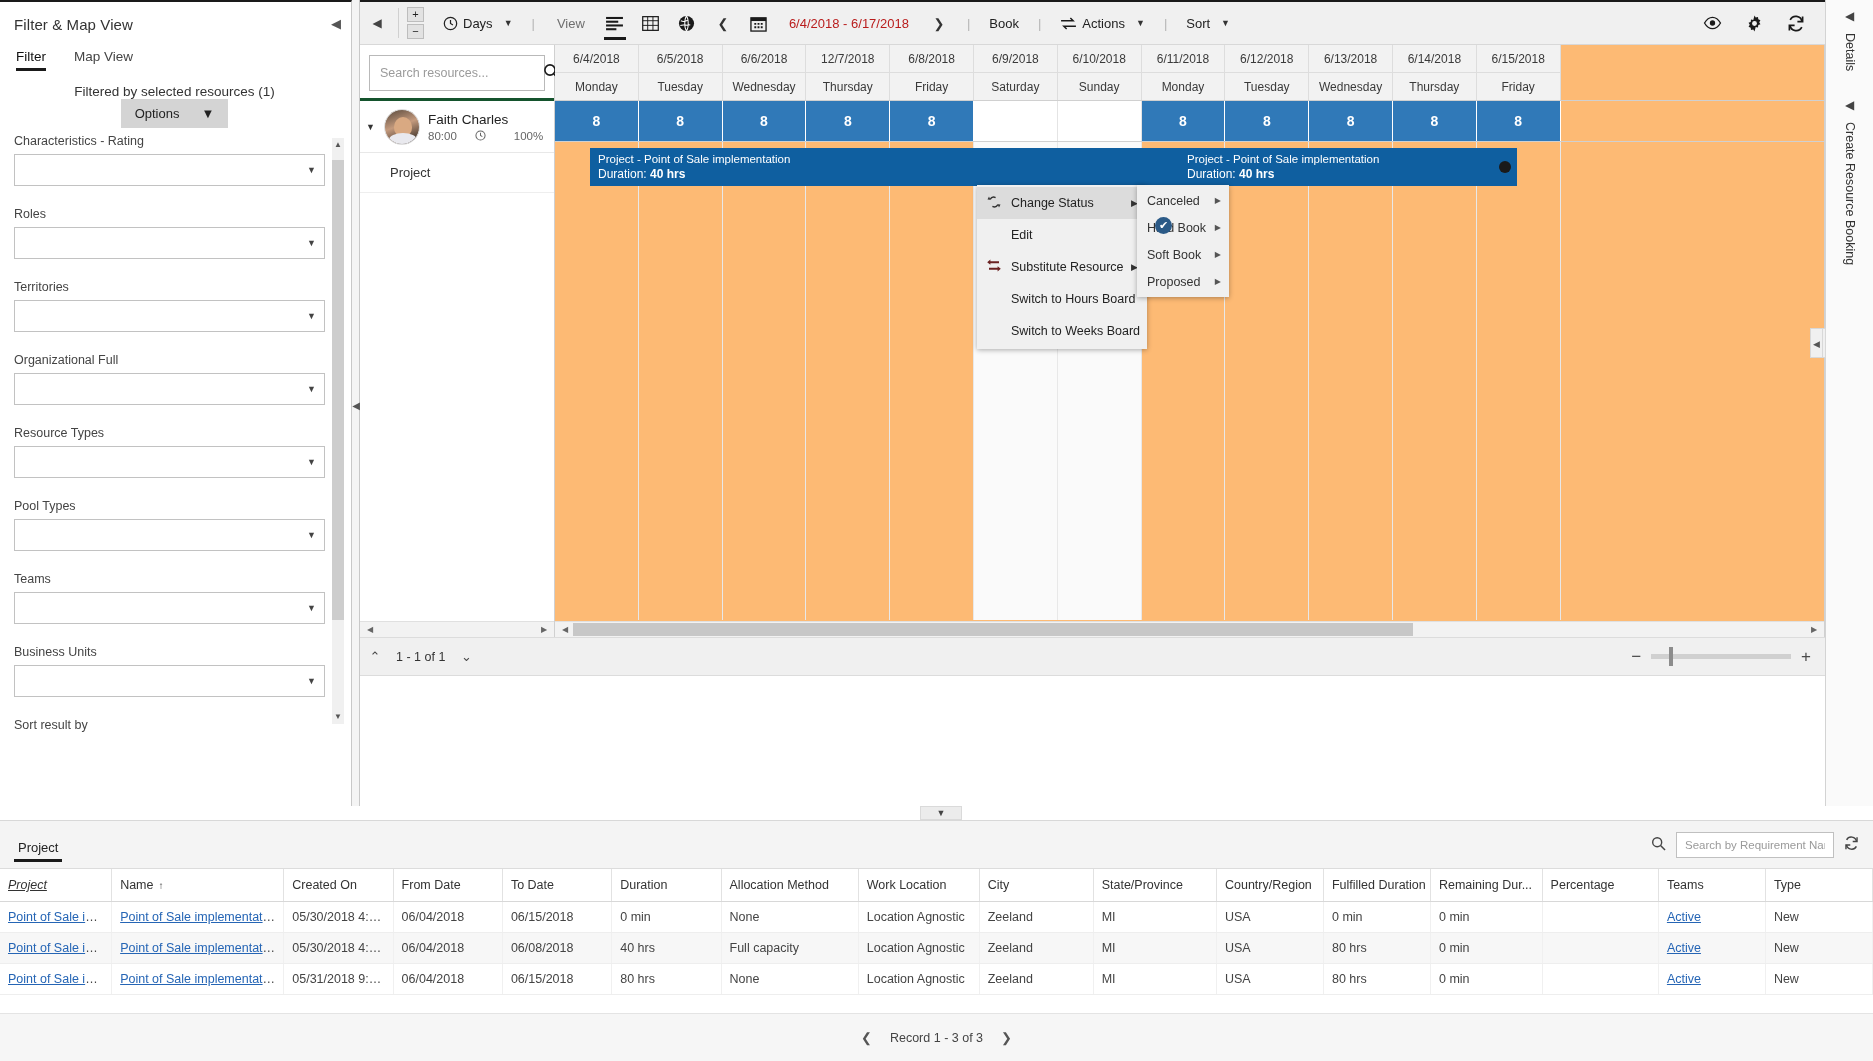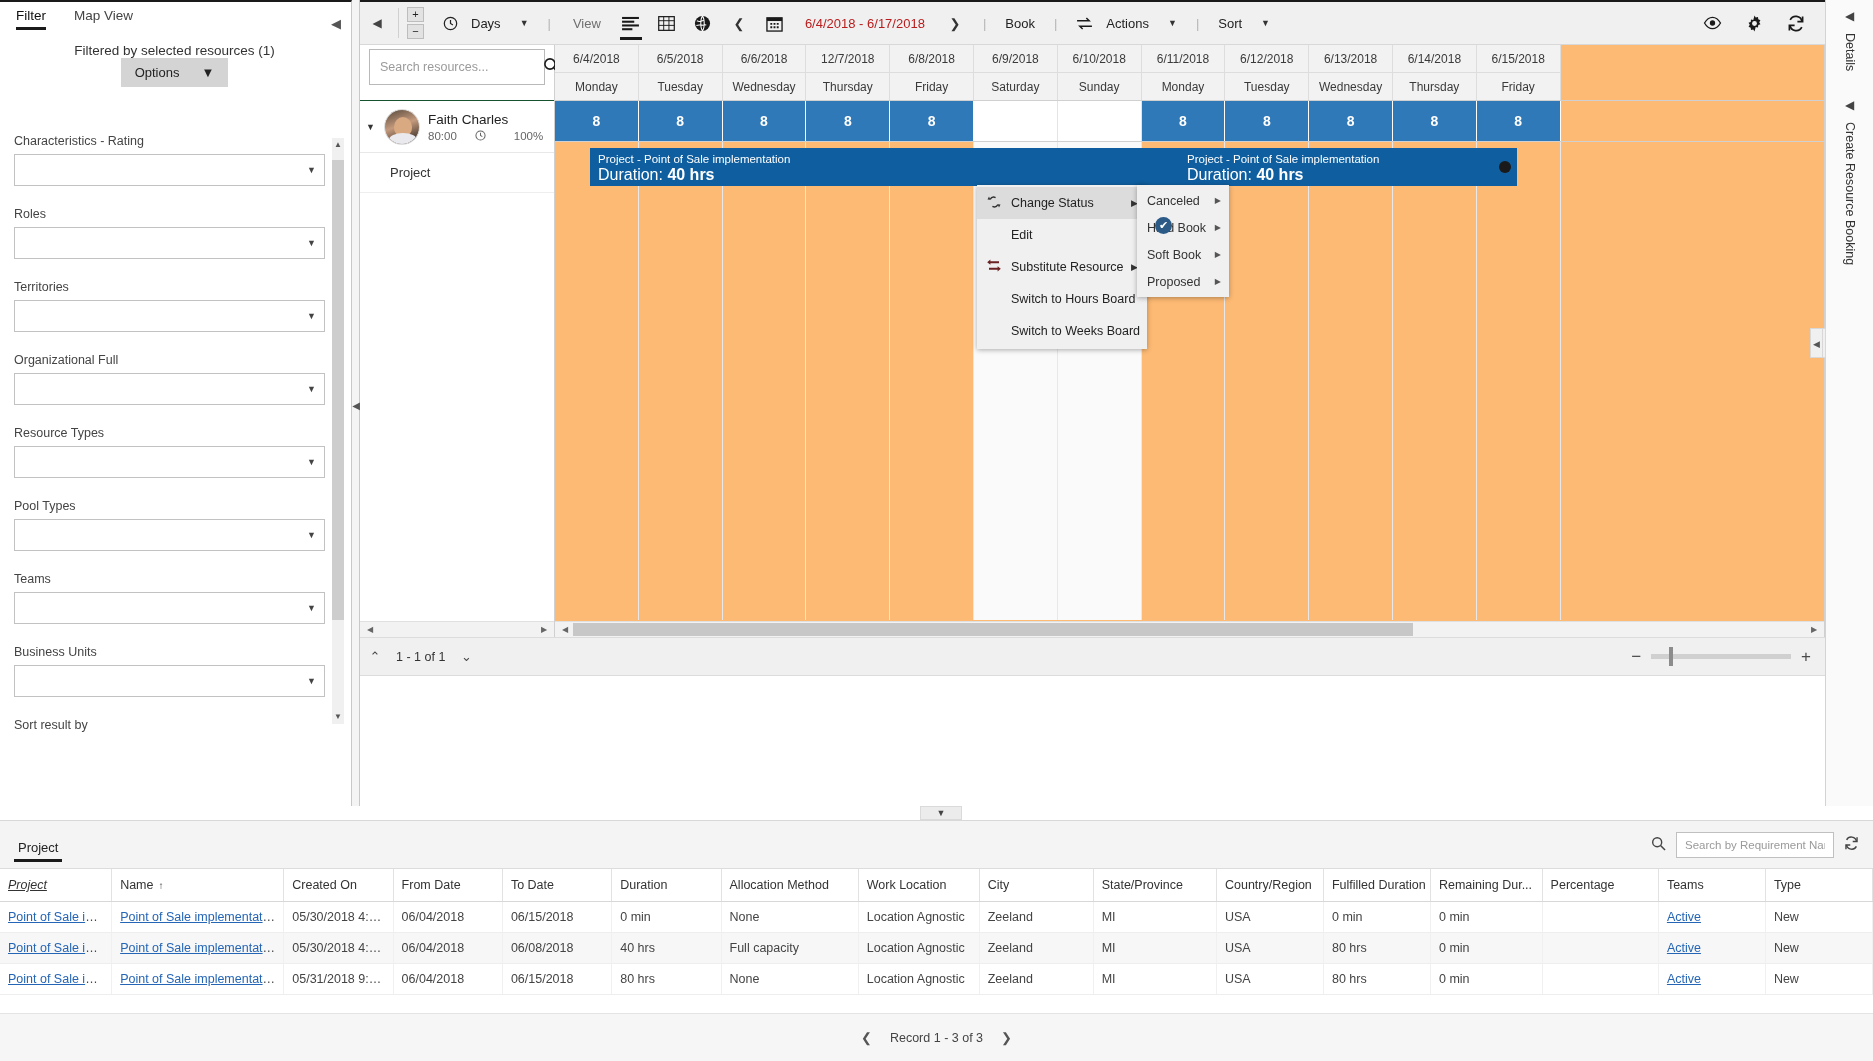--- a/index.html
+++ b/index.html
@@ -117,21 +117,21 @@
   #zoomcluster {
     display: flex; flex-direction: column; gap: 2px;
     margin-left: 4px; margin-right: 10px;
   }
   .zbtn {
     width: 17px; height: 15px; background: #e2e2e2;
     border: 1px solid #bdbdbd; font-size: 11px; line-height: 13px;
     text-align: center; color: #222; cursor: pointer;
   }
   .tb-item {
-    display: flex; align-items: center; gap: 13px;
+    display: flex; align-items: center; gap: 5px;
     padding: 0 9px; height: 43px; cursor: pointer; color: #222;
     font-size: 13px;
   }
   .tb-icon { display: inline-flex; align-items: center; justify-content: center; }
   .tb-caret { font-size: 9px; color: #333; margin-left: 6px; }
   .tb-viewlabel { color: #6f6f6f; font-size: 13px; padding: 0 12px; }
   .view-btn {
     width: 36px; height: 43px; display: flex; align-items: center; justify-content: center;
     cursor: pointer; position: relative;
   }
@@ -142,21 +142,21 @@
   #daterange { font-size: 13px; color: #b91c1c; padding: 0 12px; }
   #tb-right { margin-left: auto; display: flex; align-items: center; padding-right: 14px; }
   .tb-rbtn { width: 42px; height: 43px; display: flex; align-items: center; justify-content: center; cursor: pointer; }
 
   
   #resource-pane {
     position: absolute; left: 360px; top: 45px;
     width: 195px; height: 592px; background: #fff;
     border-right: 1px solid #d0d0d0;
   }
-  #res-search-wrap { padding: 4px 9px; border-bottom: 1px solid #14532d; height: 56px; }
+  #res-search-wrap { padding: 10px 9px; border-bottom: 3px solid #14532d; height: 56px; }
   #res-search {
     width: 100%; height: 36px; border: 1px solid #b9b9b9; background: #fff;
     display: flex; align-items: center; padding: 0 8px;
   }
   #res-search input {
     flex: 1; border: none; outline: none; font-size: 12.5px;
     color: #555; font-family: inherit; background: transparent;
   }
   #res-search input::placeholder { color: #9b9b9b; }
   .res-row {
@@ -219,21 +219,21 @@
   .ccell.empty { background: #ffffff; border-right: 1px solid #e4e4e4; color: transparent; }
   #grid-body { position: relative; height: 478px; }
   #grid-cols { position: absolute; inset: 0; display: flex; }
   .gcol { flex: 0 0 83.8px; border-right: 1px solid #e8e8e8; }
   .gcol.wknd { background: #fafafa; }
   .booking {
     position: absolute; height: 38px; background: #0f5fa0;
     color: #fff; padding: 4px 8px; font-size: 11.5px; line-height: 15px;
     cursor: pointer; overflow: hidden;
   }
-  .booking .b2 { font-size: 16px; }
+  .booking .b2 { font-size: 12px; }
   .booking .b2 b { font-weight: bold; }
   .booking-dot {
     position: absolute; right: 6px; top: 13px;
     width: 12px; height: 12px; border-radius: 50%; background: #1a1a1a;
   }
   #board-hscroll {
     position: absolute; bottom: 0; left: 0; right: 0; height: 16px;
     background: #f2f2f2; border-top: 1px solid #e0e0e0;
   }
   #board-hscroll .thumb {
@@ -370,20 +370,21 @@
   #bp-footer .pg { font-size: 13px; color: #555; cursor: pointer; }
   #bp-footer .txt { font-size: 12.5px; color: #444; }
   .sort-caret { font-size: 10px; margin-left: 5px; }
 </style>
 </head>
 <body>
 
 <div id="app">
 
   <div id="filter-panel">
+    <div id="filter-title">Filter &amp; Map View</div>
     <div id="filter-collapse">◀</div>
 
     <div id="filter-tabs">
       <div class="ftab active">Filter</div>
       <div class="ftab">Map View</div>
     </div>
 
     <div id="filter-subhead">
       <span class="lbl">Filtered by selected resources (1)</span>
       <button id="options-btn">

